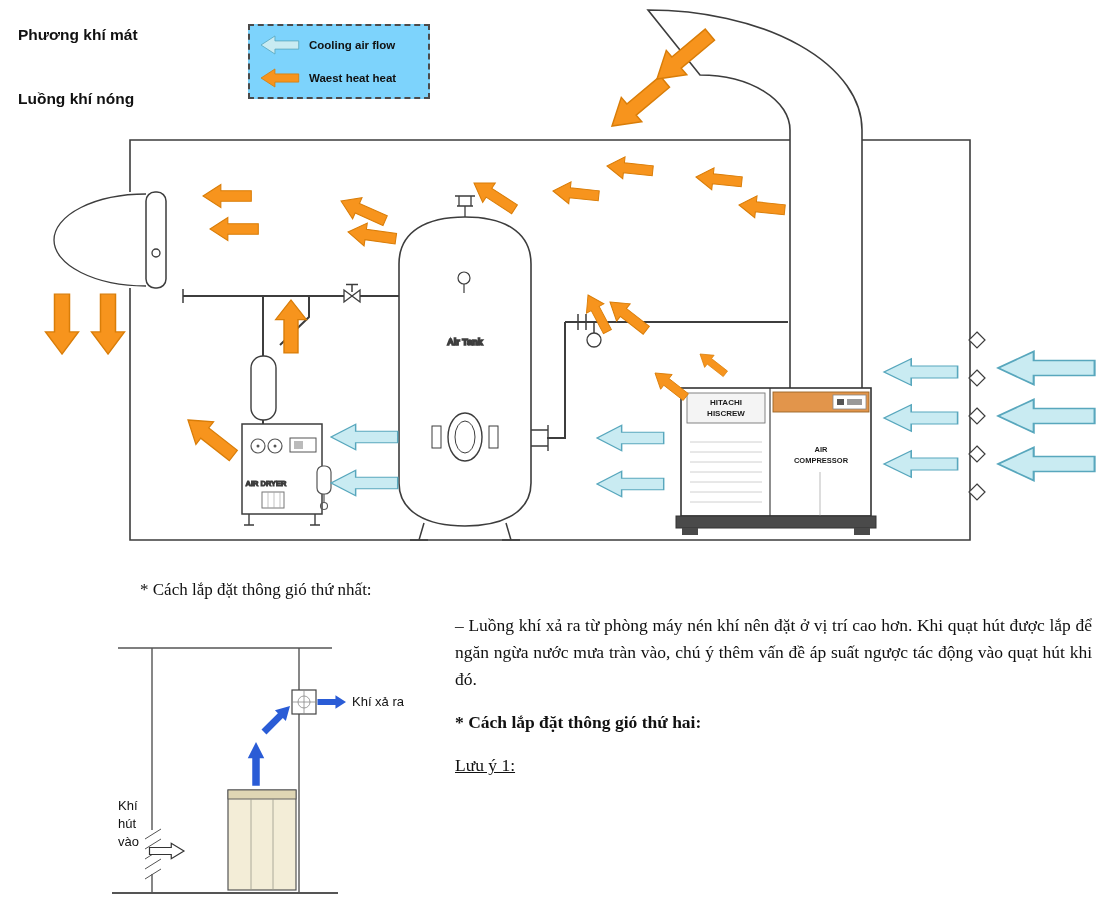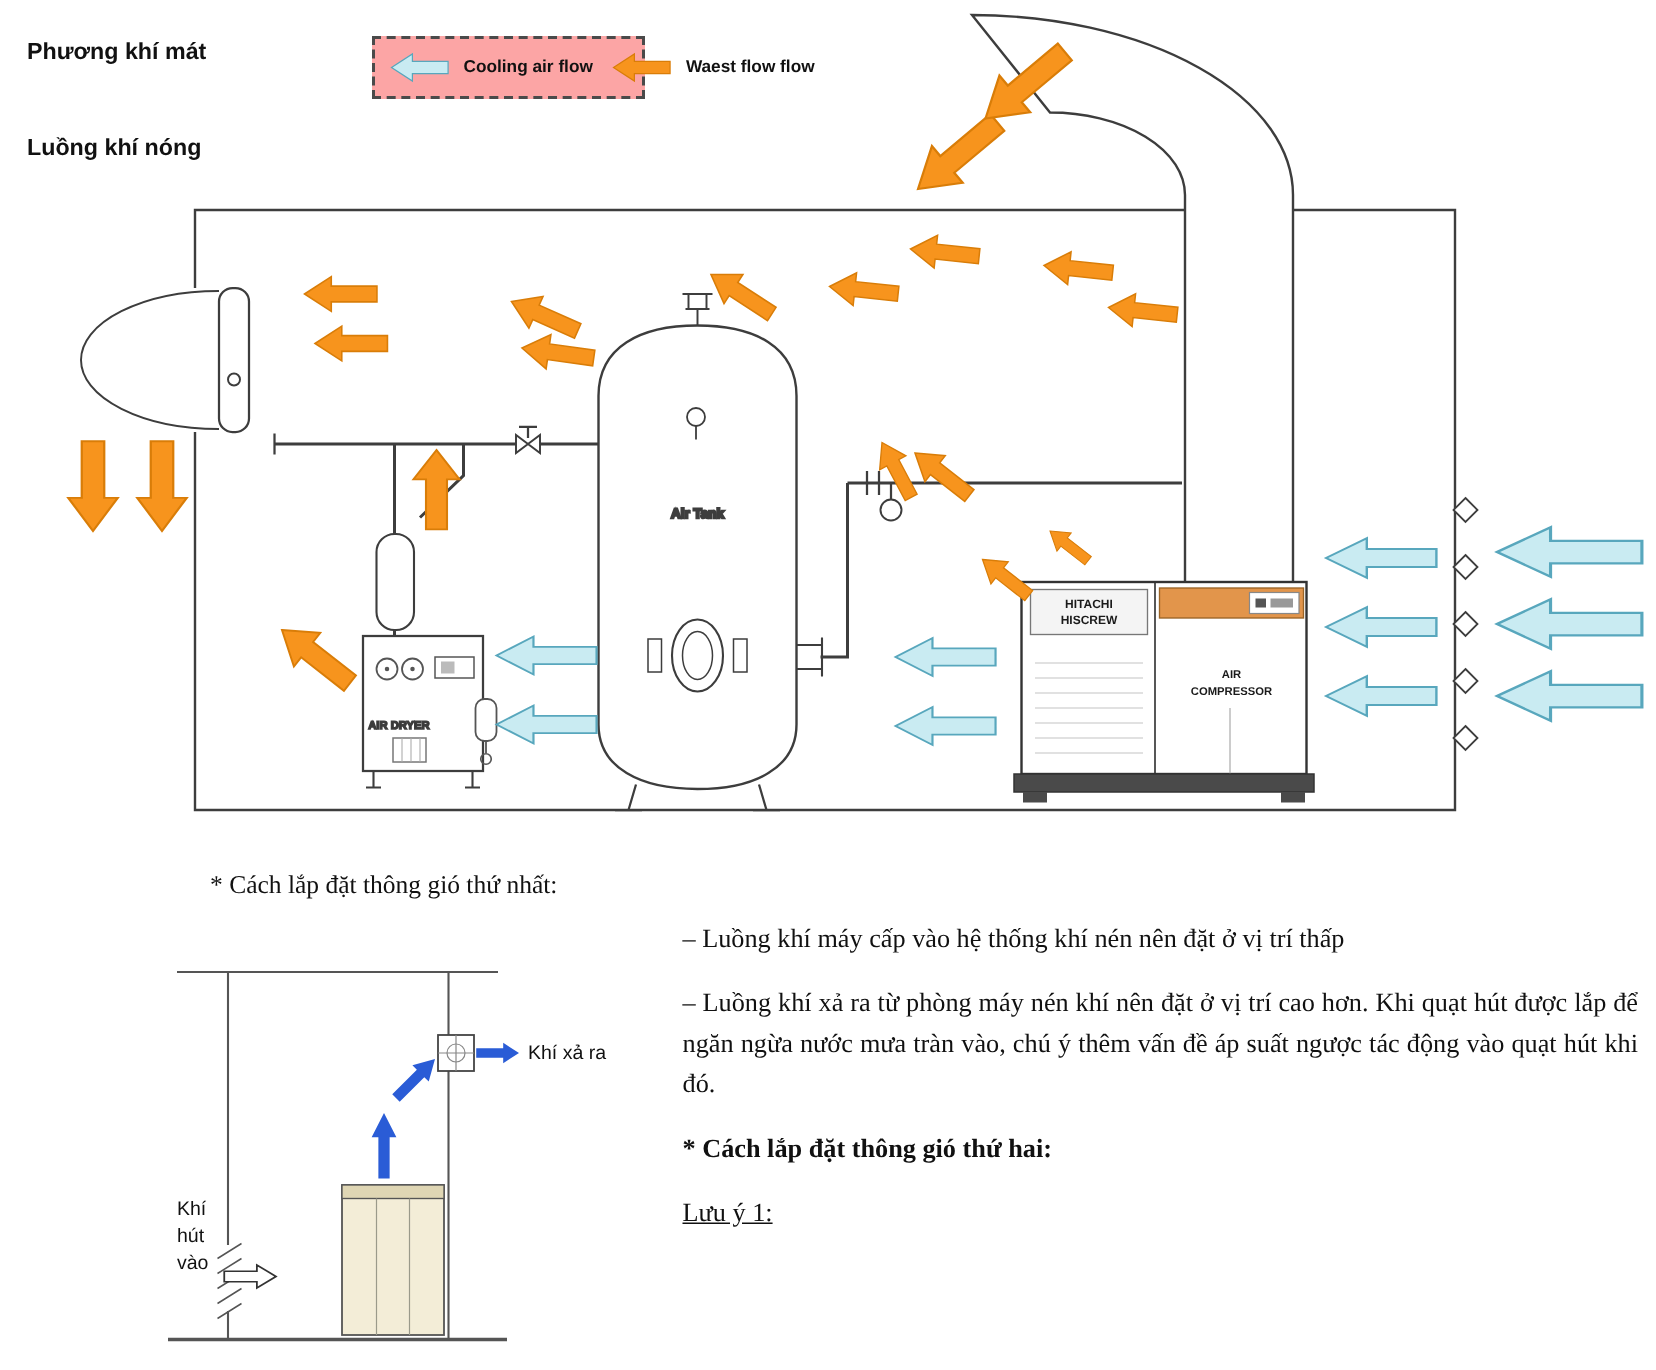--- a/index.html
+++ b/index.html
@@ -18,23 +18,24 @@
     font-weight: bold;
     font-size: 15.5px;
     color: #111;
     white-space: nowrap;
   }
   .legend {
     position: absolute;
     left: 248px; top: 24px;
     width: 182px;
     border: 2px dashed #4a4a4a;
-    background: #fca5a5;
+    background: #7dd3fc;
     padding: 9px 10px;
     display: flex;
+    flex-direction: column;
     gap: 13px;
   }
   .legend-row { display: flex; align-items: center; gap: 7px; }
   .legend-row span { font-size: 11.5px; font-weight: bold; color: #111; white-space: nowrap; }
   .vn-label { position: absolute; font-size: 13px; color: #111; white-space: nowrap; }
   .intake-label { white-space: pre-line; line-height: 18px; }
   .heading-first {
     position: absolute;
     left: 140px; top: 580px;
     font-family: "Liberation Serif", "DejaVu Serif", serif;
@@ -229,29 +230,28 @@
   <div class="legend-row">
     <svg width="42" height="20">
         <use href="#arrL" transform="translate(1,10) scale(0.82)" stroke="#58A7BD" stroke-width="1" fill="#C9EBF2"></use>
       </svg>
     <span>Cooling air flow</span>
   </div>
   <div class="legend-row">
     <svg width="42" height="20">
         <use href="#arrL" transform="translate(1,10) scale(0.82)" stroke="#D97D08" stroke-width="1" fill="#F7941D"></use>
       </svg>
-    <span>Waest flow flow</span>
+    <span>Waest heat heat</span>
   </div>
 </div>
 
 <div class="vn-label" style="left:352px; top:694px;">Khí xả ra</div>
 <div class="vn-label intake-label" style="left:118px; top:797px;">Khí
 hút
 vào</div>
 
 <div class="heading-first">* Cách lắp đặt thông gió thứ nhất:</div>
 
 <div class="textcol">
-  <p>– Luồng khí máy cấp vào hệ thống khí nén nên đặt ở vị trí thấp</p>
   <p class="just">– Luồng khí xả ra từ phòng máy nén khí nên đặt ở vị trí cao hơn. Khi quạt hút được lắp để ngăn ngừa nước mưa tràn vào, chú ý thêm vấn đề áp suất ngược tác động vào quạt hút khi đó.</p>
   <p class="b">* Cách lắp đặt thông gió thứ hai:</p>
   <p class="u">Lưu ý 1:</p>
 </div>
 
 </body></html>

